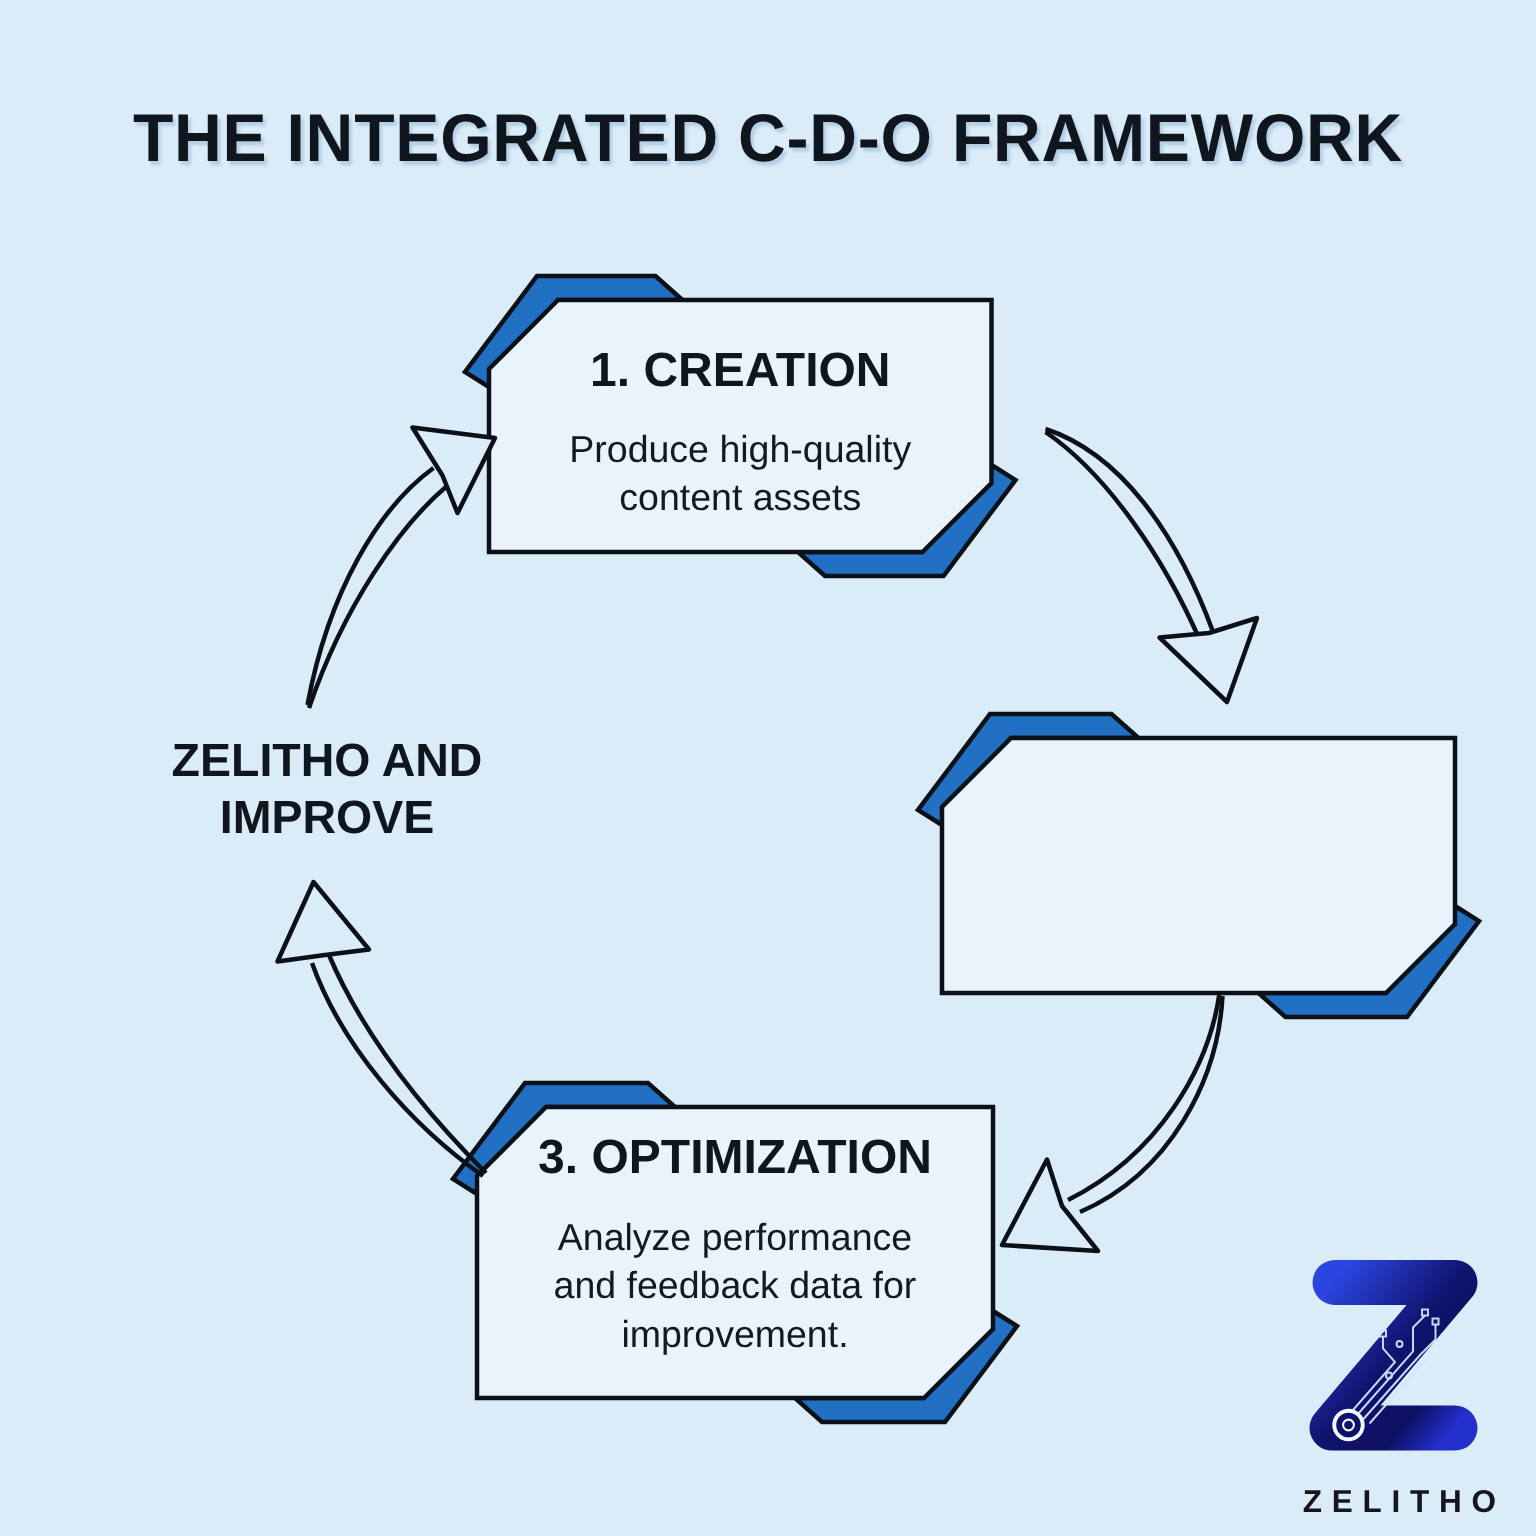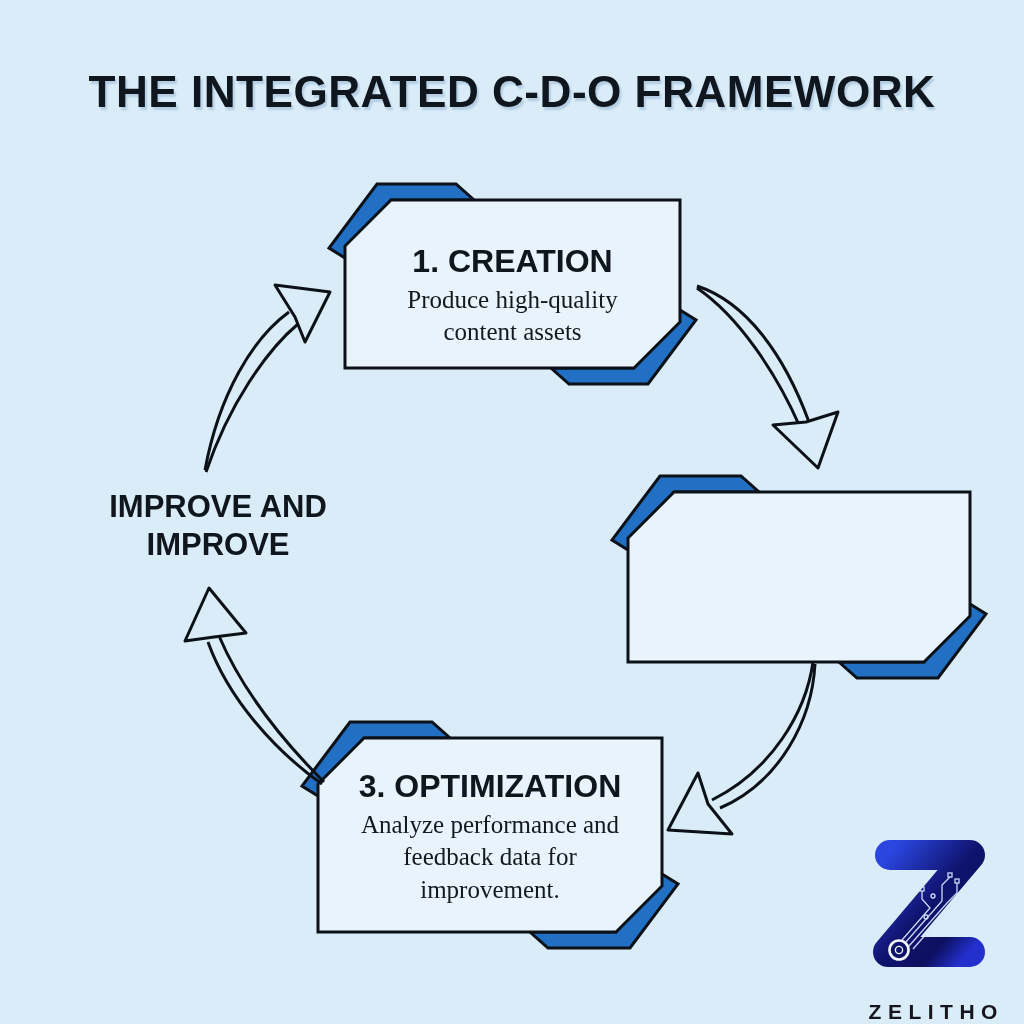--- a/index.html
+++ b/index.html
@@ -23,44 +23,44 @@
     transform:scaleX(0.98);
   }
   .step-box{ position:absolute; }
   .step-box svg.frame{ position:absolute; left:-22px; top:-22px; }
   .box-text{
     position:absolute; inset:0; display:flex; flex-direction:column;
     align-items:center; justify-content:center; text-align:center;
     padding:10px 26px 6px; box-sizing:border-box; gap:4px;
   }
   .step-heading{ font-size:32px; font-weight:bold; line-height:1.15; margin:0; }
-  .step-body{ font-size:25px; line-height:1.3; margin:0; color:#14181f;font-family:Liberation Serif, serif; }
+  .step-body{ font-size:25px; line-height:1.3; margin:15px; color:#14181f; }
   #box-optimization .box-text{ padding:10px 16px 6px; }
   .cycle-label{
     position:absolute; left:78px; top:488px; width:280px;
     text-align:center; font-size:31px; font-weight:bold; line-height:1.22;
     color:var(--text);
   }
   .arrow{ position:absolute; }
   .arrow path.body{ fill:none; stroke:var(--outline); stroke-width:3; }
   .arrow path.head{ fill:var(--background); stroke:var(--outline); stroke-width:3; stroke-linejoin:round; }
   .logo{ position:absolute; left:855px; top:833px; width:156px; text-align:center; }
   .brand-name{
     font-size:21px; font-weight:bold; letter-spacing:6.5px; text-indent:6.5px;
-    color:#15161d; margin-top:13px;
+    color:#15161d; margin-top:2px;
   }
 </style>
 </head>
 <body>
 
 <div id="canvas">
 
   <div class="page-title">THE INTEGRATED C-D-O FRAMEWORK</div>
 
-  <div class="step-box" id="box-creation" style="left:345px; top:200px; width:335px; height:188px;border-radius:16px;">
+  <div class="step-box" id="box-creation" style="left:326px; top:200px; width:335px; height:188px;border-radius:16px;">
     <svg class="frame" viewBox="-22 -22 379 212" width="379" height="212">
         <polygon points="0,58 -16,48 32,-16 111,-16 129,0 46,0" fill="var(--accent-blue)" stroke="var(--outline)" stroke-width="3"></polygon>
         <polygon points="335,110 351,120 303,184 224,184 206,168 289,168" fill="var(--accent-blue)" stroke="var(--outline)" stroke-width="3"></polygon>
         <polygon points="46,0 335,0 335,122 289,168 0,168 0,46" fill="var(--box-fill)" stroke="var(--outline)" stroke-width="3"></polygon>
       </svg>
     <div class="box-text">
       <h2 class="step-heading">1. CREATION</h2>
       <p class="step-body">Produce high-quality content assets</p>
     </div>
   </div>
@@ -81,21 +81,21 @@
         <polygon points="344,136 360,146 312,210 230,210 212,194 298,194" fill="var(--accent-blue)" stroke="var(--outline)" stroke-width="3"></polygon>
         <polygon points="46,0 344,0 344,148 298,194 0,194 0,46" fill="var(--box-fill)" stroke="var(--outline)" stroke-width="3"></polygon>
       </svg>
     <div class="box-text">
       <h2 class="step-heading">3. OPTIMIZATION</h2>
       <p class="step-body">Analyze performance and feedback data for improvement.</p>
     </div>
   </div>
 
   <div class="cycle-label">
-    <div>IMPROVE AND</div>
+    <div>ZELITHO AND</div>
     <div>IMPROVE</div>
   </div>
 
   <svg class="arrow" style="left:680px; top:272px;" width="175" height="205" viewBox="0 0 175 205">
     <path class="body" d="M17,14 C 66,30 104,82 129,150"></path>
     <path class="body" d="M17,16 C 58,44 96,100 120,155"></path>
     <path class="head" d="M93,153 L138,196 L158,140 L126,150 Z"></path>
   </svg>
 
   <svg class="arrow" style="left:630px; top:650px;" width="205" height="195" viewBox="0 0 205 195">

